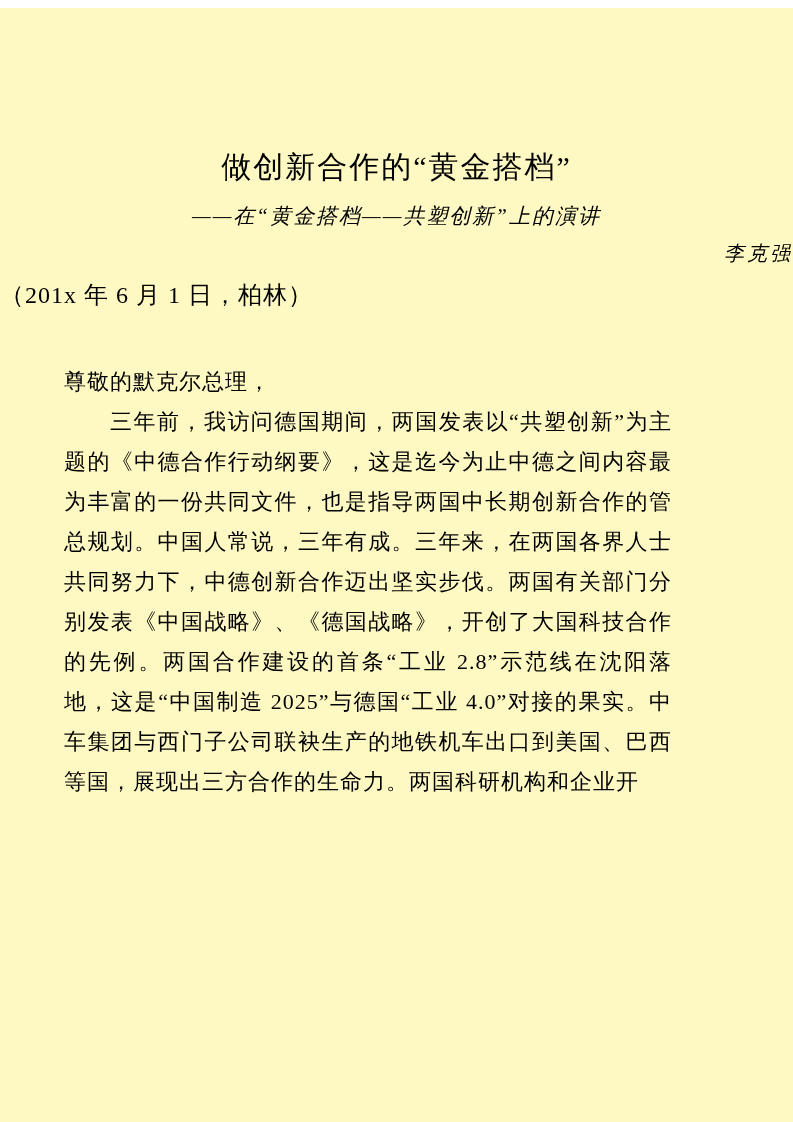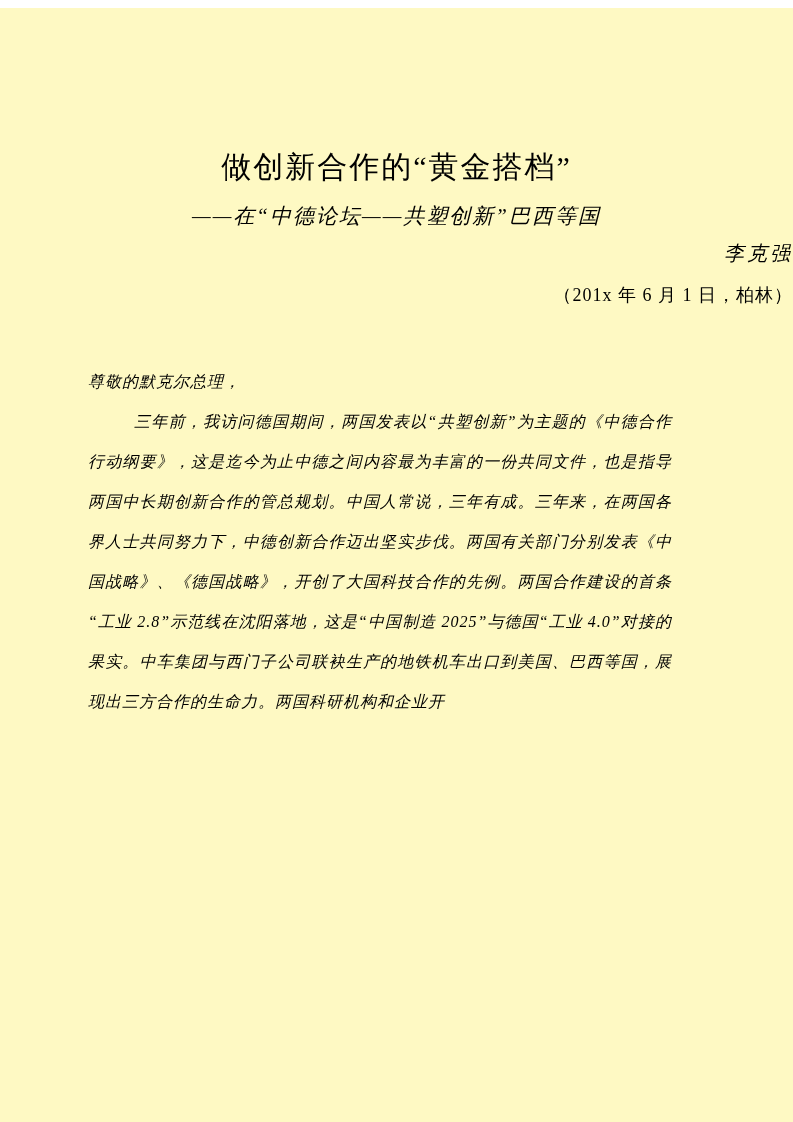--- a/index.html
+++ b/index.html
@@ -38,50 +38,49 @@
   .doc-author {
     margin-top: 6px;
     text-align: right;
     font-size: 20px;
     line-height: 30px;
     font-style: italic;
     letter-spacing: 3px;
   }
   .doc-dateline {
     margin-top: 12px;
-    text-align: right;
-    font-size: 18px;
+    text-align: left;
+    font-size: 24px;
     line-height: 30px;
     letter-spacing: 1px;
   }
   .doc-body {
     margin-top: 52px;
-    padding: 0 121px 0 88px;
-    font-size: 16px;
+    padding: 0 121px 0 64px;
+    font-size: 22px;
     line-height: 40px;
     letter-spacing: 1px;
     text-align: justify;
     text-justify: inter-character;
-    font-style: italic;
   }
   .doc-body p {
     margin: 0;
     padding: 0;
   }
   .doc-body p.indent {
     text-indent: 46px;
   }
 </style>
 </head>
 <body>
 
 <div class="page">
   <h1 class="doc-title">做创新合作的“黄金搭档”</h1>
 
-  <div class="doc-subtitle">——在“中德论坛——共塑创新”巴西等国</div>
+  <div class="doc-subtitle">——在“黄金搭档——共塑创新”上的演讲</div>
 
   <div class="doc-author">李克强</div>
 
   <div class="doc-dateline">（201x 年 6 月 1 日，柏林）</div>
 
   <div class="doc-body">
     <p class="salutation">尊敬的默克尔总理，</p>
     <p class="body-paragraph indent">三年前，我访问德国期间，两国发表以“共塑创新”为主题的《中德合作行动纲要》，这是迄今为止中德之间内容最为丰富的一份共同文件，也是指导两国中长期创新合作的管总规划。中国人常说，三年有成。三年来，在两国各界人士共同努力下，中德创新合作迈出坚实步伐。两国有关部门分别发表《中国战略》、《德国战略》，开创了大国科技合作的先例。两国合作建设的首条“工业 2.8”示范线在沈阳落地，这是“中国制造 2025”与德国“工业 4.0”对接的果实。中车集团与西门子公司联袂生产的地铁机车出口到美国、巴西等国，展现出三方合作的生命力。两国科研机构和企业开</p>
   </div>
 </div>

